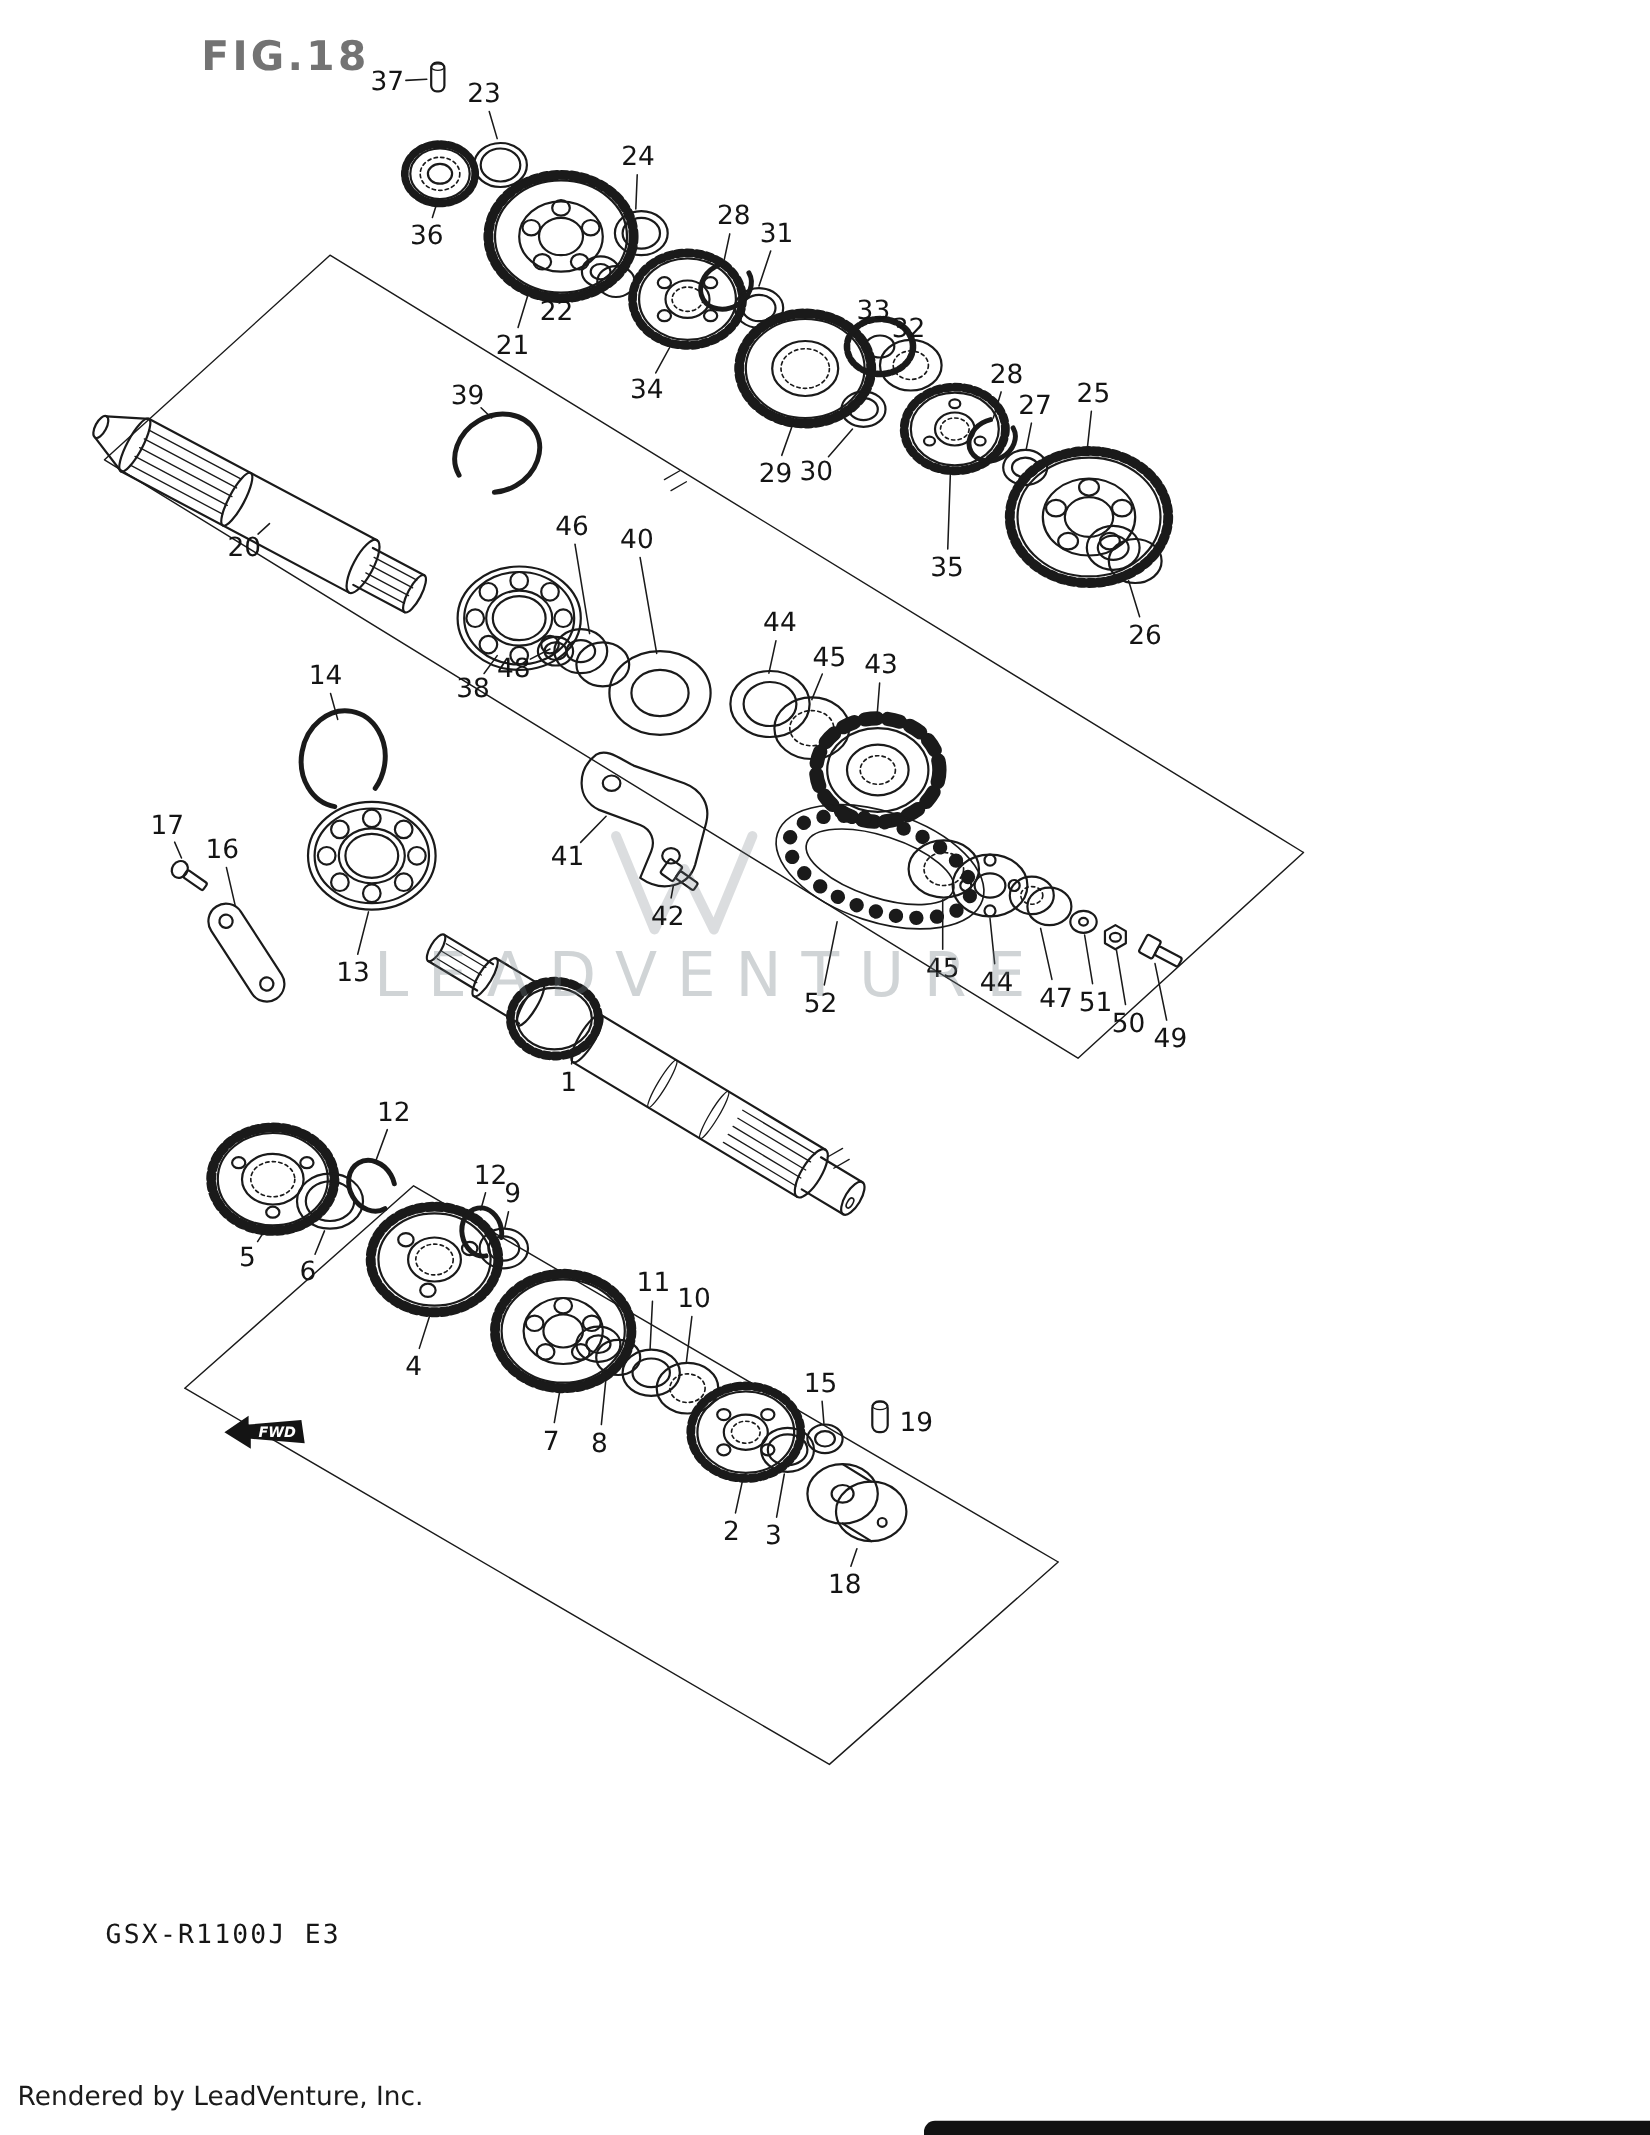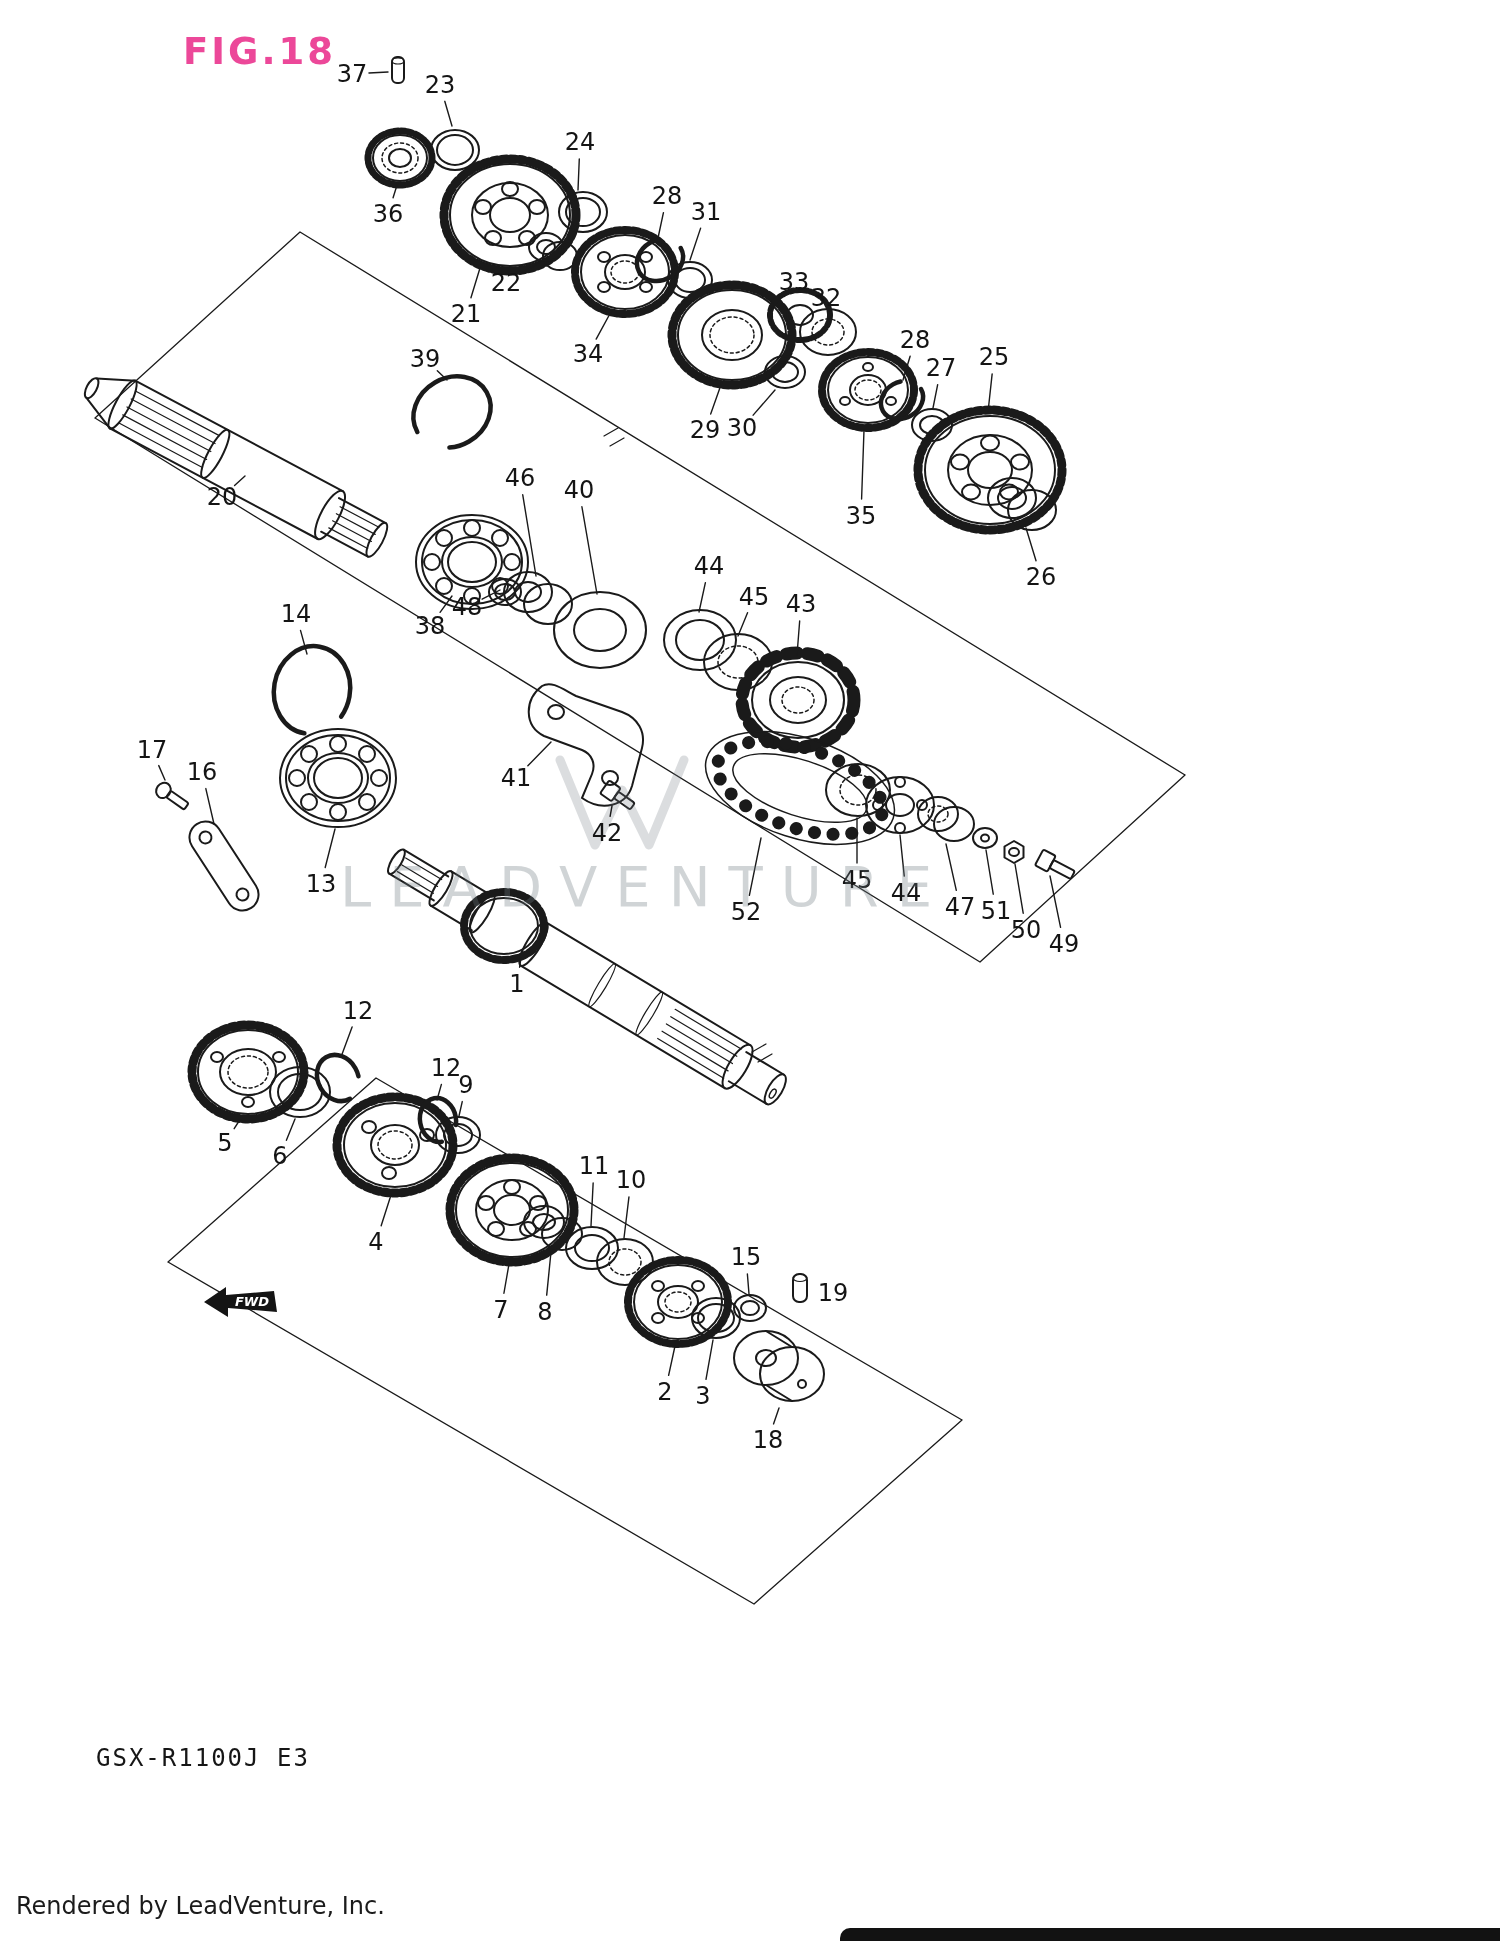--- a/index.html
+++ b/index.html
@@ -7,21 +7,21 @@
     position:relative;
     width:1500px;height:1941px;
     background:#ffffff;
     font-family:"DejaVu Sans", sans-serif;
     overflow:hidden;
     margin:0 auto;
   }
   .fig-title{
     position:absolute;left:183px;top:30px;
     font-size:37px;font-weight:800;letter-spacing:3px;
-    color:#ec4899;
+    color:#737373;
   }
   .diagram-svg{position:absolute;left:0;top:0;}
   .watermark-text{
     position:absolute;left:340px;top:854px;width:560px;
     text-align:center;
     font-size:56px;font-weight:normal;letter-spacing:18px;
     color:rgba(110,120,126,0.32);
     user-select:none;
   }
   .model-code{

